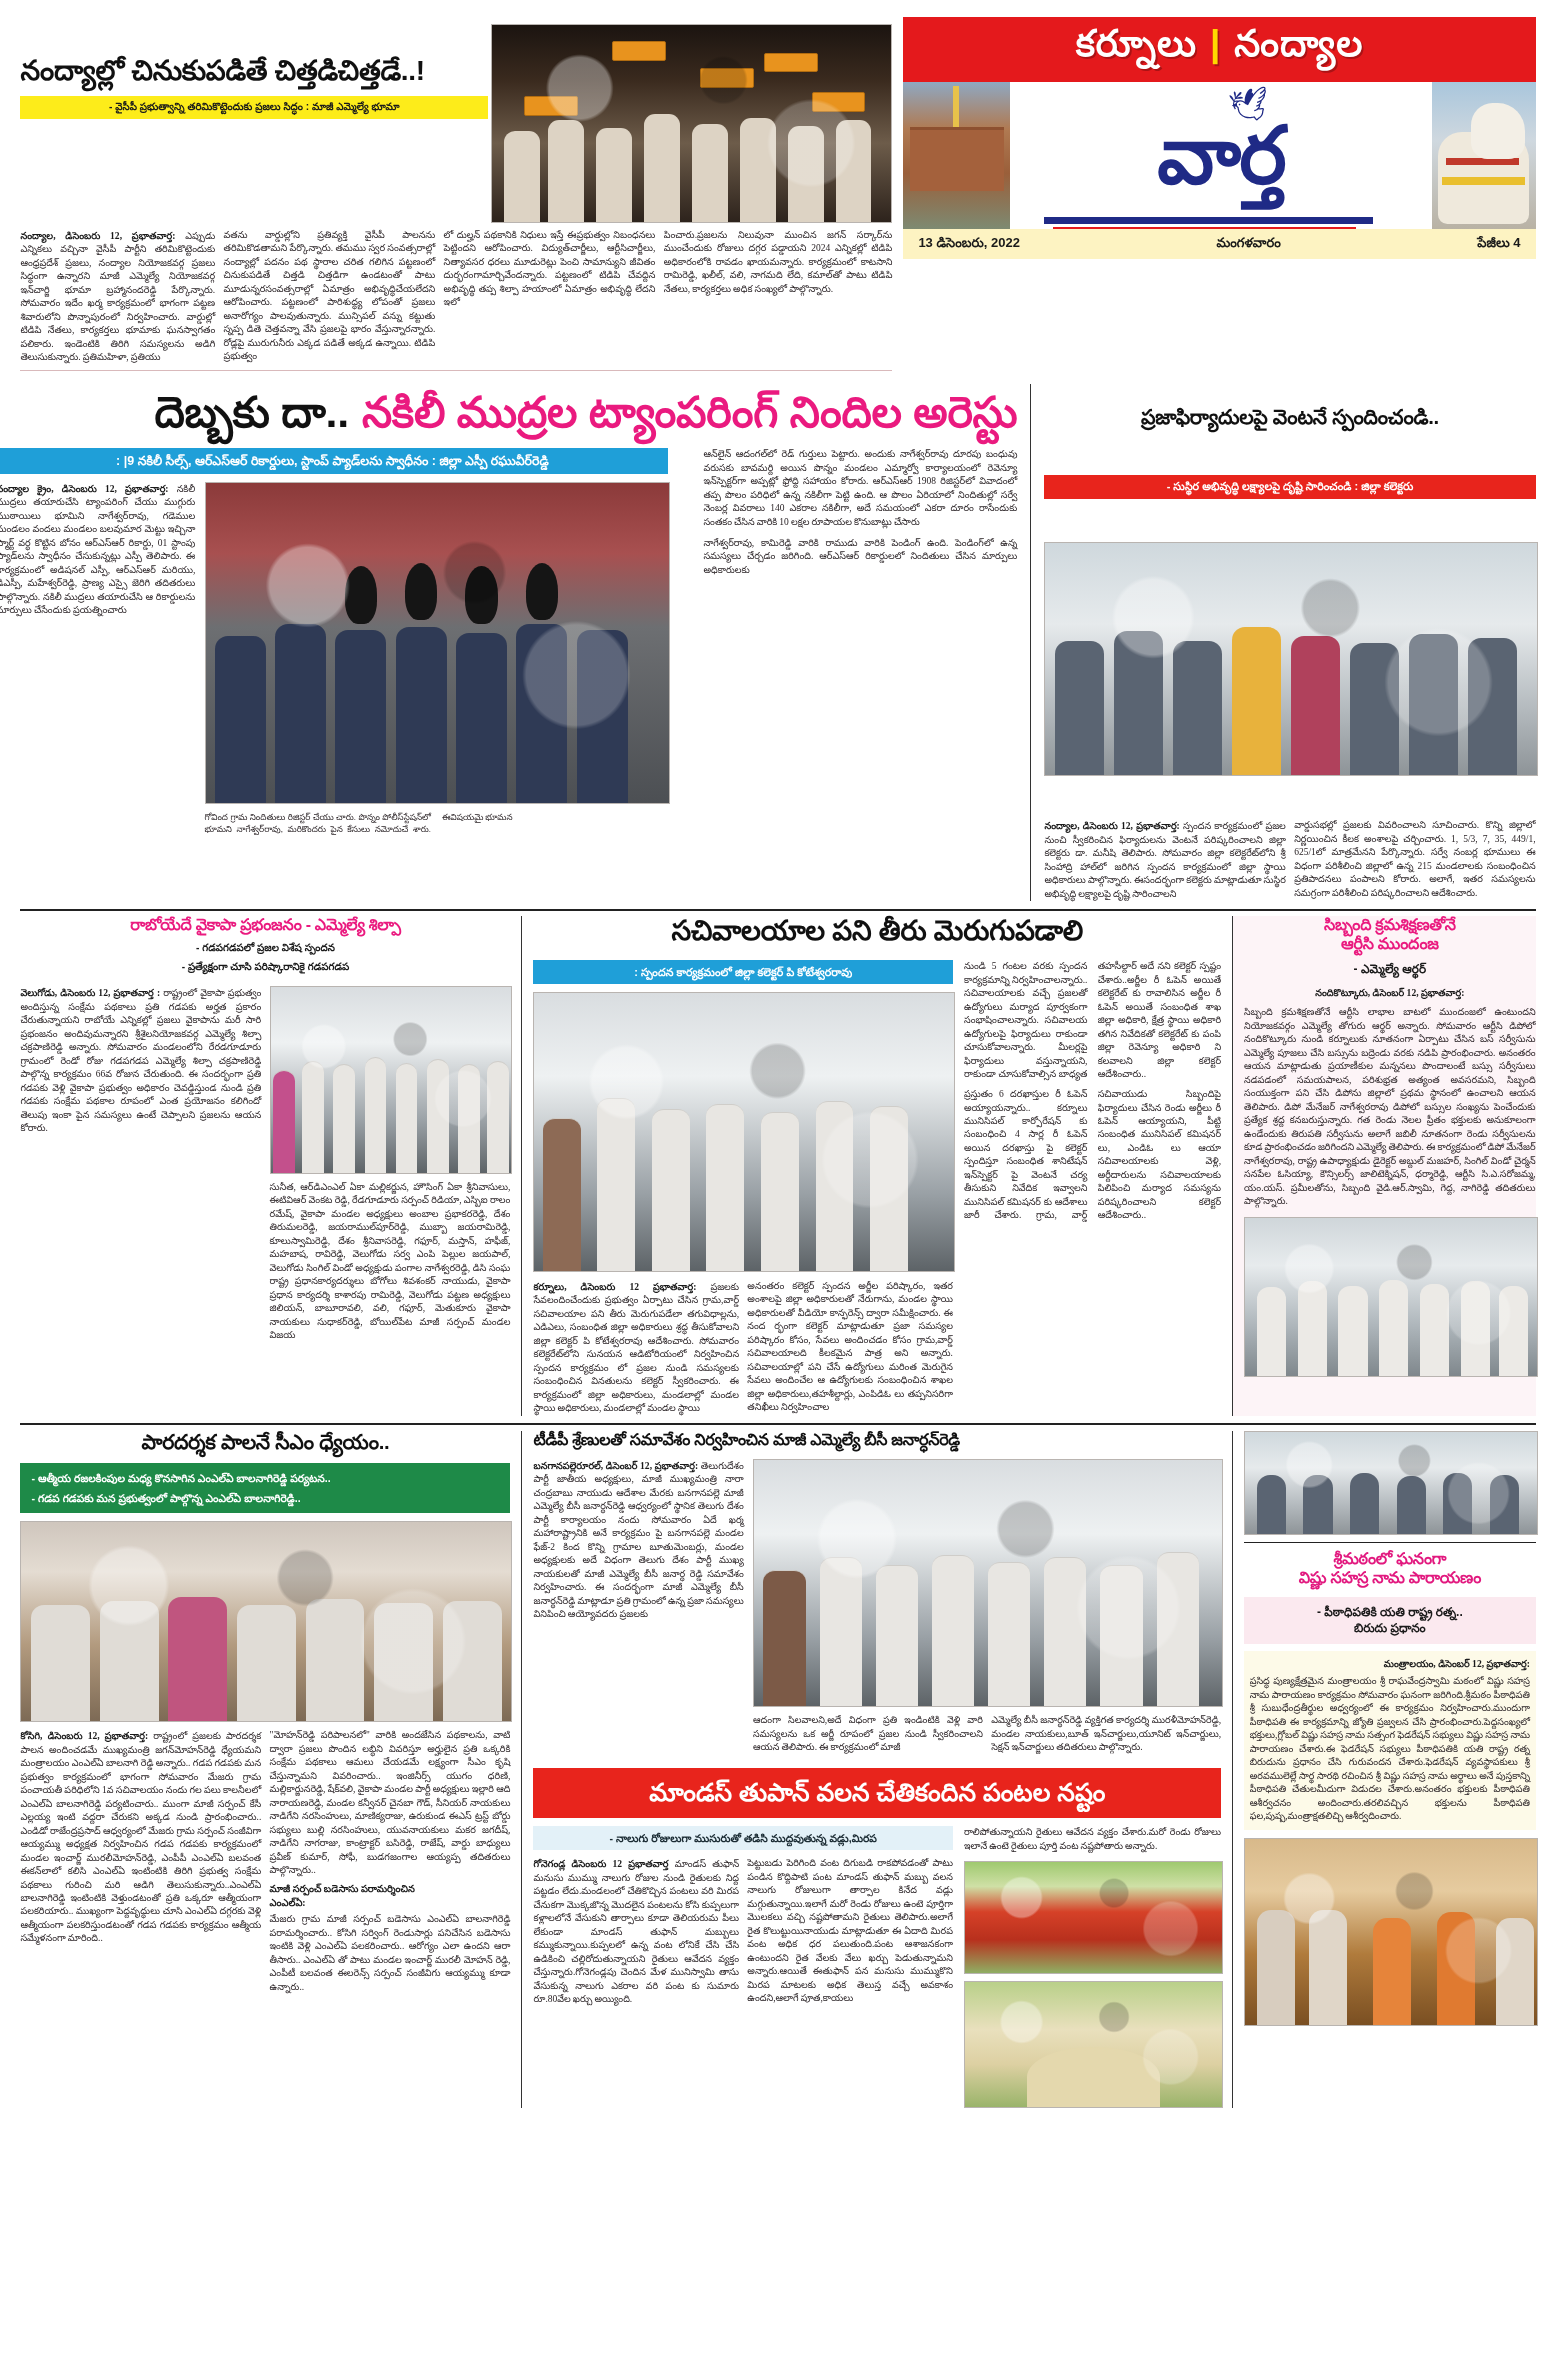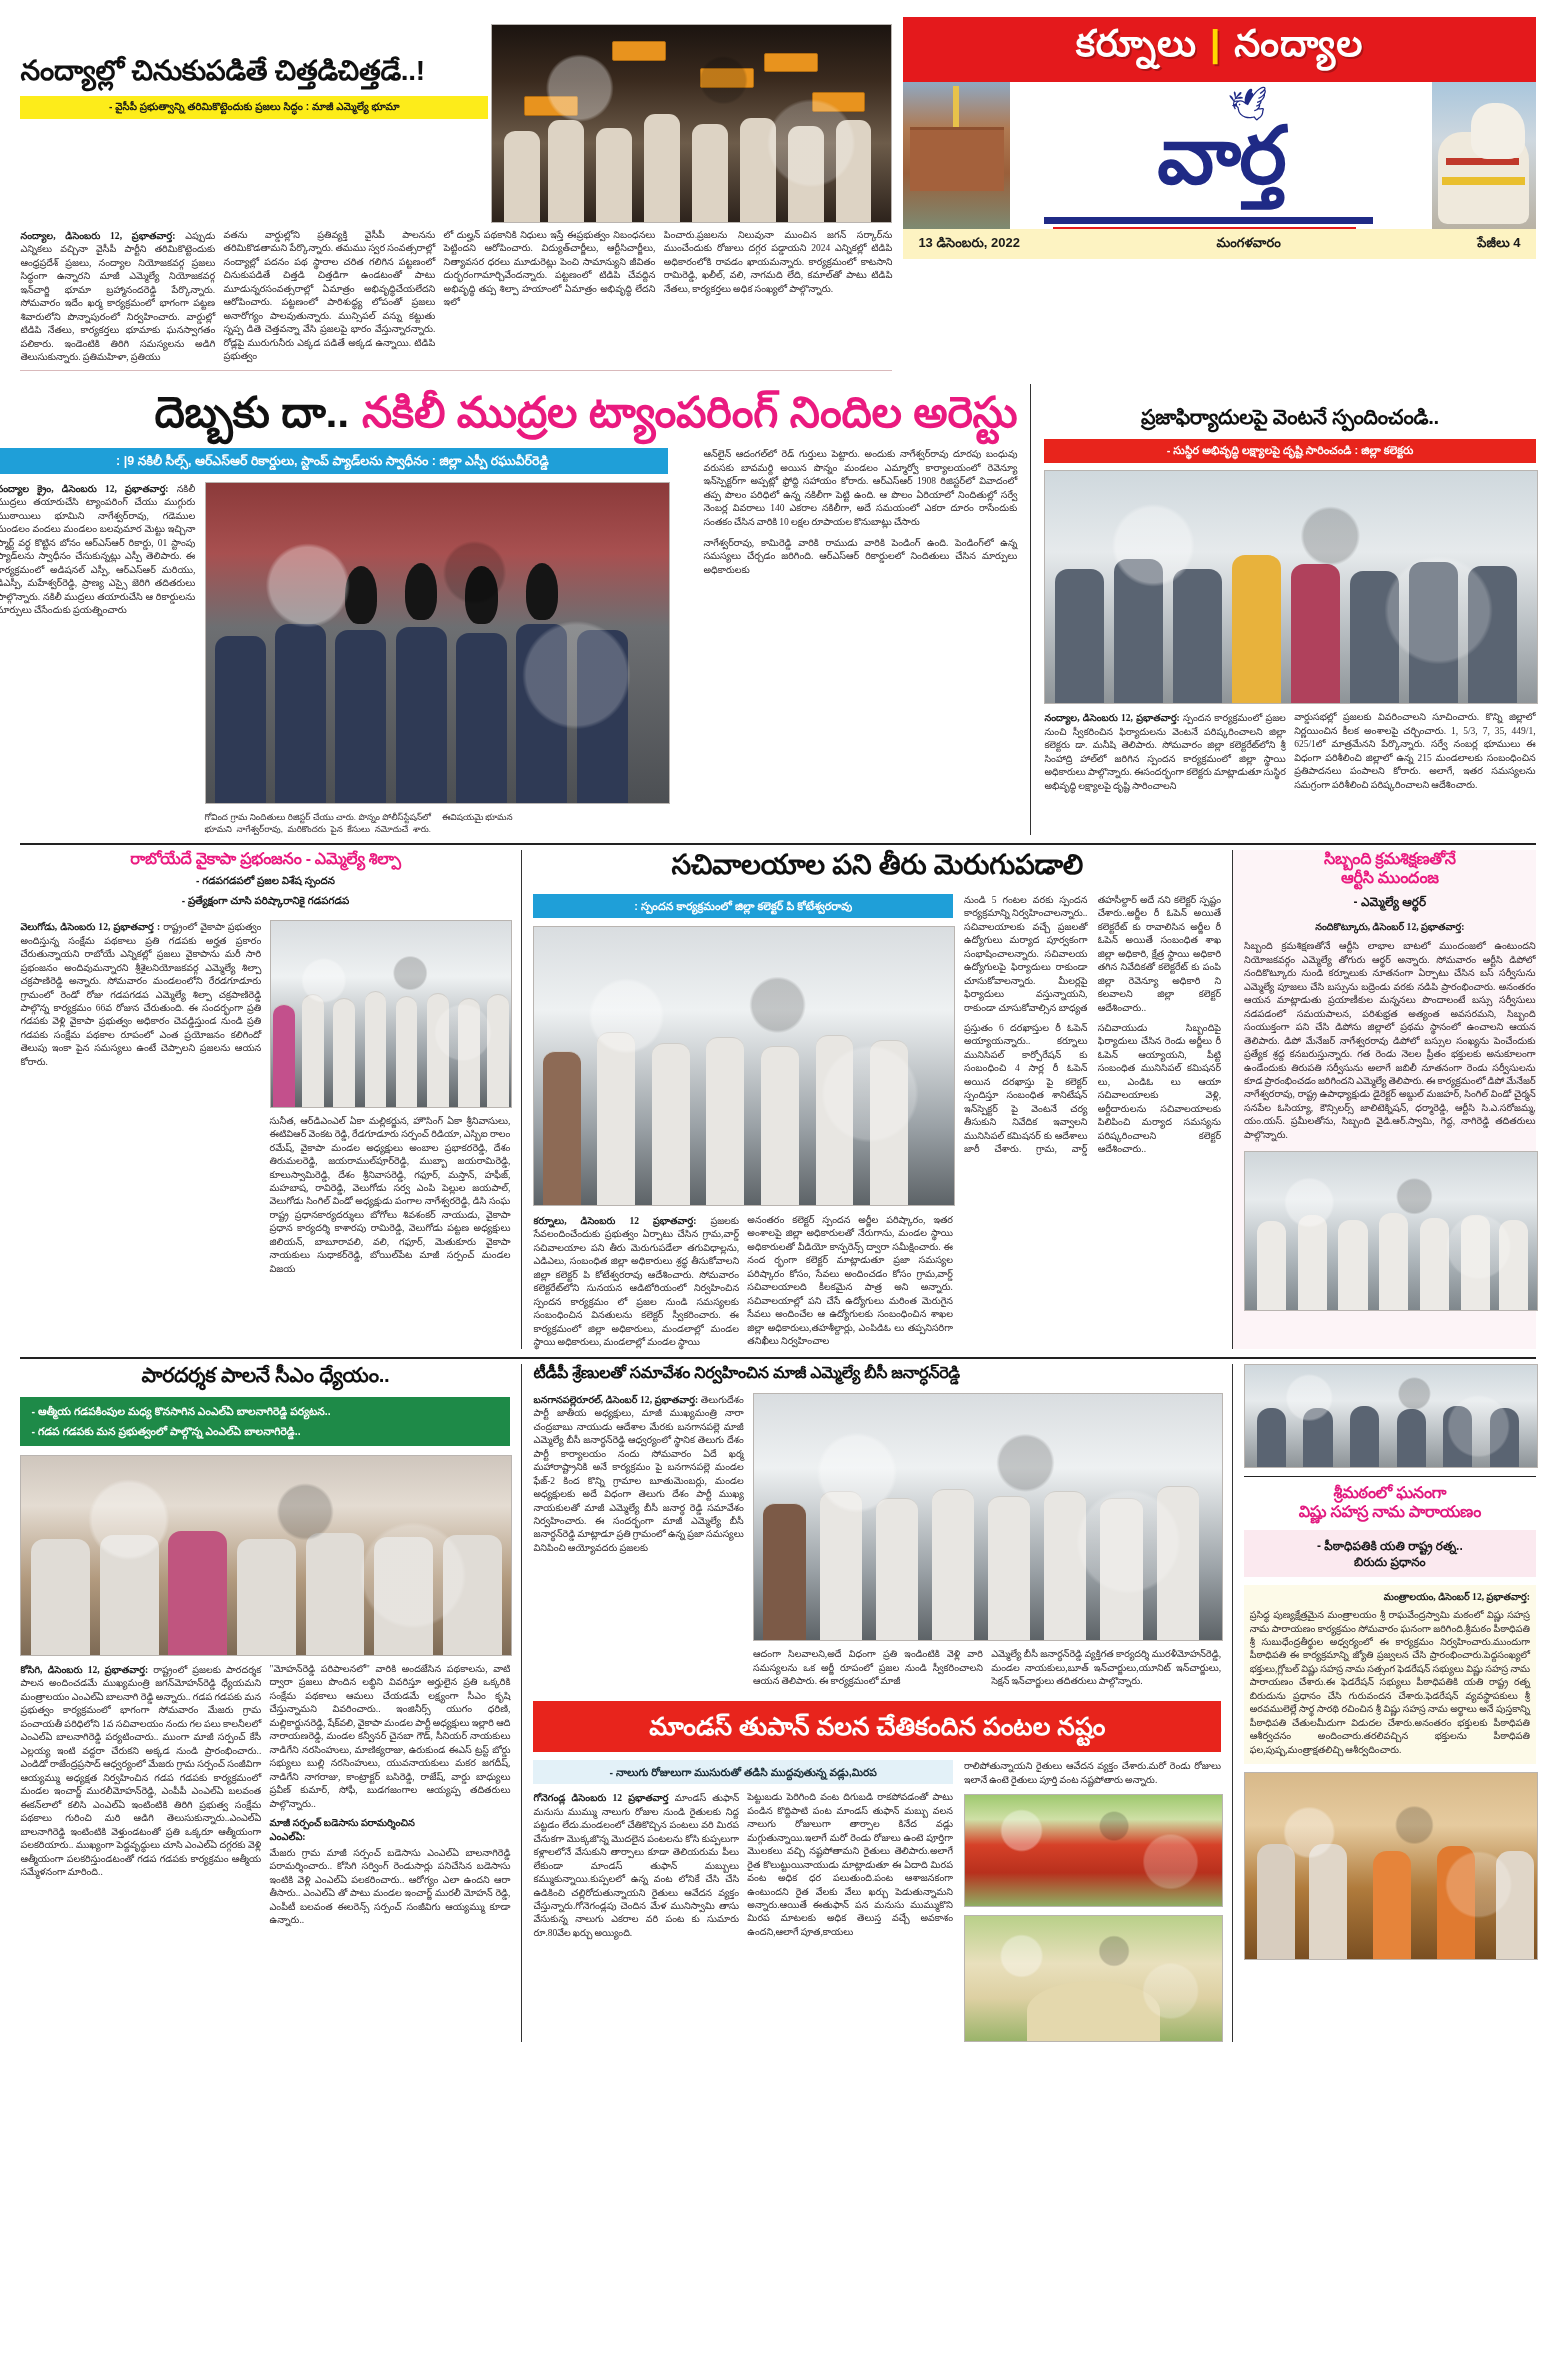--- a/index.html
+++ b/index.html
@@ -204,21 +204,21 @@
             </div>
           </div>
         </div>
         <div class="col" style="width:314px;margin-left:24px;">
           <div class="body-txt">ఆన్‌లైన్ ఆదంగల్‌లో రెడ్ గుర్తులు పెట్టారు. అందుకు నాగేశ్వర్‌రావు దూరపు బంధువు వరుసకు బావమర్ది అయిన పొన్నం మండలం ఎమ్మార్వో కార్యాలయంలో రెవెన్యూ ఇన్‌స్పెక్టర్‌గా అప్పట్లో ఫ్రోద్ది సహాయం కోరారు. ఆర్‌ఎస్‌ఆర్ 1908 రిజిస్టర్‌లో వివాదంలో తప్ప పొలం పరిధిలో ఉన్న నకిలీగా పెట్టి ఉంది. ఆ పొలం ఏరియాలో నిందితుల్లో సర్వే నెంబర్ల వివరాలు 140 ఎకరాల నకిలీగా, అదే సమయంలో ఎకరా దూరం రాసేందుకు సంతకం చేసిన వారికి 10 లక్షల రూపాయల కొనుబాట్లు చేసారు</div>
           <div class="body-txt" style="margin-top:7.4px;">నాగేశ్వర్‌రావు, కామిరెడ్డి వారికి రాముడు వారికి పెండింగ్ ఉంది. పెండింగ్‌లో ఉన్న సమస్యలు చేర్చడం జరిగింది. ఆర్‌ఎస్‌ఆర్ రికార్డులలో నిందితులు చేసిన మార్పులు అధికారులకు</div>
         </div>
       </div>
     </div>
 
-    <div class="col vrule" style="width:519px;padding-left:13px;">
+    <div class="col vrule" style="width:519px;padding-left:13px;gap:36px;">
       <div class="hl hl-md" style="text-align:center;margin:22px 0 9.3px;">ప్రజాఫిర్యాదులపై వెంటనే స్పందించండి..</div>
       <div class="band band-red">- సుస్థిర అభివృద్ధి లక్ష్యాలపై దృష్టి సారించండి : జిల్లా కలెక్టరు</div>
       <div class="photo p-office" style="width:100%;height:232px;margin-top:7.4px;">
         <div class="ph" style="left:2%;"></div>
           <div class="ph" style="left:14%;height:62%;"></div>
         <div class="ph" style="left:26%;height:58%;"></div>
           <div class="ph" style="left:38%;height:64%;background:#e8b23c;"></div>
         <div class="ph" style="left:50%;height:60%;background:#b0415c;"></div>
           <div class="ph" style="left:62%;height:57%;"></div>
         <div class="ph" style="left:74%;height:61%;"></div>
@@ -309,21 +309,21 @@
       </div>
     </div>
   </div>
 
   <div class="sec-rule"></div>
 
   <div class="row">
 
     <div class="col" style="width:506px;padding-right:11px;">
       <div class="hl hl-md" style="text-align:center;margin-bottom:9.3px;">పారదర్శక పాలనే సీఎం ధ్యేయం..</div>
-      <div class="band band-green" style="padding-bottom:2.8px;">- ఆత్మీయ గడపకింపుల మధ్య కొనసాగిన ఎంఎల్‌ఏ బాలనాగిరెడ్డి పర్యటన..</div>
+      <div class="band band-green" style="padding-bottom:2.8px;">- ఆత్మీయ రజలకింపుల మధ్య కొనసాగిన ఎంఎల్‌ఏ బాలనాగిరెడ్డి పర్యటన..</div>
       <div class="band band-green" style="padding-top:2.8px;">- గడప గడపకు మన ప్రభుత్వంలో పాల్గొన్న ఎంఎల్‌ఏ బాలనాగిరెడ్డి..</div>
       <div class="photo p-ceremony" style="width:100%;height:199px;margin-top:8.3px;">
         <div class="ph" style="left:2%;"></div>
           <div class="ph" style="left:16%;height:60%;"></div>
         <div class="ph" style="left:30%;height:62%;background:#c0557f;"></div>
           <div class="ph" style="left:44%;height:58%;"></div>
         <div class="ph" style="left:58%;height:61%;"></div>
           <div class="ph" style="left:72%;height:59%;"></div>
         <div class="ph" style="left:86%;height:60%;"></div>
       </div>

